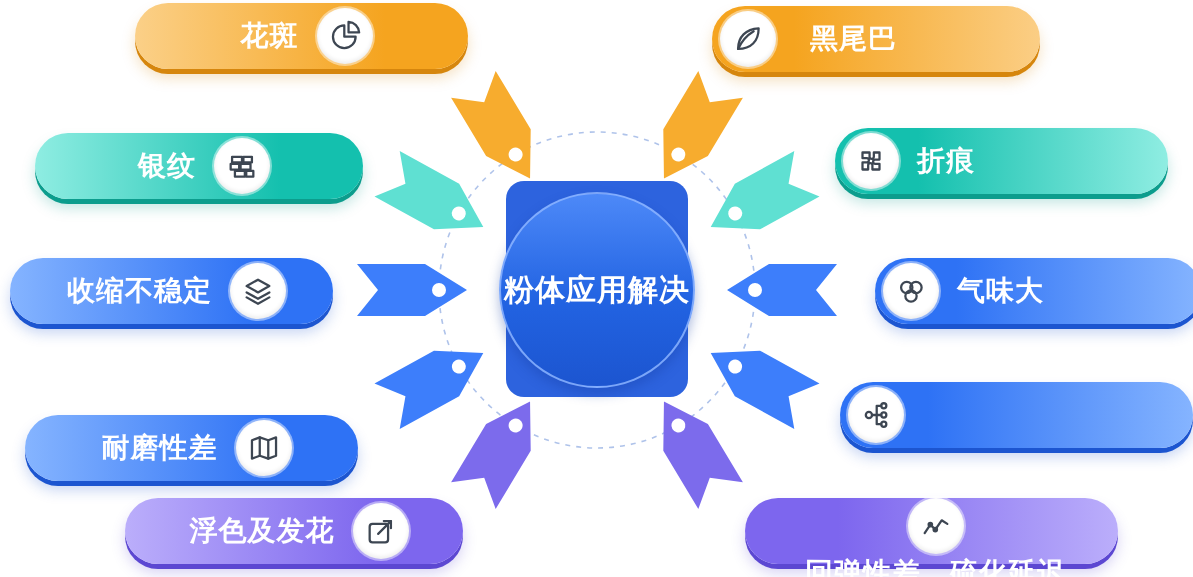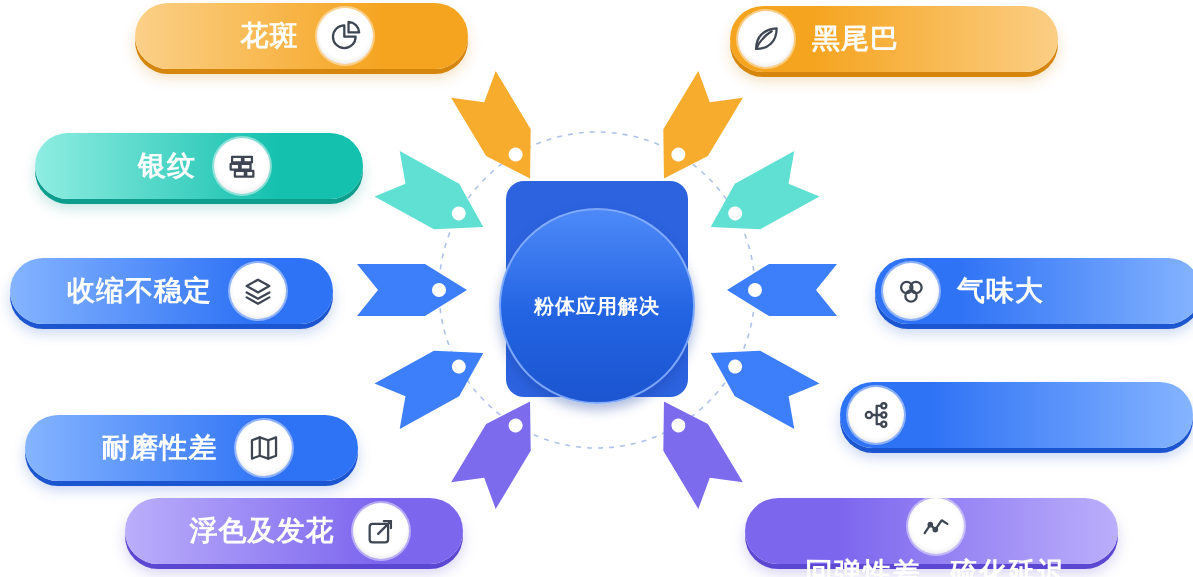--- a/index.html
+++ b/index.html
@@ -27,36 +27,36 @@
   .c-orange.left {background:linear-gradient(90deg,#fbd088 0%,#f5a41f 75%);box-shadow:0 5px 0 #d6860d,0 9px 14px rgba(214,134,13,.25);}
   .c-orange.right{background:linear-gradient(90deg,#f5a41f 25%,#fbce85 100%);box-shadow:0 5px 0 #d6860d,0 9px 14px rgba(214,134,13,.25);}
   .c-teal.left   {background:linear-gradient(90deg,#8fede2 0%,#14c0ae 75%);box-shadow:0 5px 0 #0c9d8d,0 9px 14px rgba(12,157,141,.25);margin-top:9px;}
   .c-teal.right  {background:linear-gradient(90deg,#14c0ae 25%,#8fede2 100%);box-shadow:0 5px 0 #0c9d8d,0 9px 14px rgba(12,157,141,.25);}
   .c-blue.left   {background:linear-gradient(90deg,#85b4ff 0%,#2e72f5 75%);box-shadow:0 5px 0 #1c55d0,0 9px 14px rgba(28,85,208,.25);}
   .c-blue.right  {background:linear-gradient(90deg,#2e72f5 25%,#85b4ff 100%);box-shadow:0 5px 0 #1c55d0,0 9px 14px rgba(28,85,208,.25);}
   .c-purple.left {background:linear-gradient(90deg,#bbaefb 0%,#7d66ee 75%);box-shadow:0 5px 0 #5c47d2,0 9px 14px rgba(92,71,210,.25);}
   .c-purple.right{background:linear-gradient(90deg,#7d66ee 25%,#bbaefb 100%);box-shadow:0 5px 0 #5c47d2,0 9px 14px rgba(92,71,210,.25);flex-direction:column;}
   
   #p-huaban  {left:135px;top:3px;  width:325px;}
-  #p-heiweiba{left:730px;top:6px;  width:320px;}
+  #p-heiweiba{left:712px;top:6px;  width:320px;gap:16px;}
   #p-yinwen  {left:35px; top:124px;width:320px;}
   #p-zhehen  {left:835px;top:128px;width:325px;}
   #p-yanwu   {left:10px; top:258px;width:315px;}
   #p-qiwei   {left:875px;top:258px;width:318px;}
   #p-naimo   {left:25px; top:386px;width:325px;margin-top:29px;}
   #p-shousuo {left:840px;top:382px;width:345px;}
   #p-fuse    {left:125px;top:498px;width:330px;}
   #p-huitan  {left:745px;top:498px;width:365px;}
   
   .center-circle{
-    position:absolute;left:499px;top:208px;width:196px;height:196px;border-radius:50%;
+    position:absolute;left:499px;top:192px;width:196px;height:196px;border-radius:50%;
     background:linear-gradient(180deg,#4d89f8 0%,#2263e2 55%,#1c55d0 100%);
     border:2px solid rgba(140,180,255,.85);box-sizing:border-box;
     display:flex;flex-direction:column;align-items:center;justify-content:center;
-    color:#fff;font-weight:bold;font-size:20px;letter-spacing:1px;line-height:1.35;
+    color:#fff;font-weight:bold;font-size:30px;letter-spacing:1px;line-height:1.35;
     box-shadow:0 6px 12px rgba(20,60,160,.35);
   }
 </style>
 </head>
 <body>
 
 <div class="canvas">
 
   <svg class="bg-layer" width="1193" height="577" viewBox="0 0 1193 577">
     <circle class="dash-ring" cx="597" cy="290" r="158" stroke="#AFC3EA"></circle>
@@ -131,20 +131,28 @@
           <rect x="5" y="5.5" width="7" height="4"></rect>
           <rect x="13" y="5.5" width="6" height="4"></rect>
           <rect x="4" y="10.5" width="6" height="4"></rect>
           <rect x="11" y="10.5" width="7" height="4"></rect>
           <rect x="7" y="15.5" width="7" height="4"></rect>
           <rect x="15" y="15.5" width="5" height="4"></rect>
         </svg>
     </span>
   </div>
 
+  <div id="p-zhehen" class="pill right c-teal">
+    <span class="ic">
+      <svg viewBox="0 0 24 24">
+          <path d="M6 6h5v3a1.5 1.5 0 0 0 3 0V6h4v5h-3a1.5 1.5 0 0 0 0 3h3v4h-5v-3a1.5 1.5 0 0 0-3 0v3H6v-5h3a1.5 1.5 0 0 0 0-3H6z"></path>
+        </svg>
+    </span>
+    <span class="lbl">折痕</span>
+  </div>
 
   <div id="p-yanwu" class="pill left c-blue">
     <span class="lbl">收缩不稳定</span>
     <span class="ic">
       <svg viewBox="0 0 24 24">
           <path d="M12 4l8 4.5-8 4.5-8-4.5z"></path>
           <path d="M4 13l8 4.5 8-4.5"></path>
           <path d="M4 16.5l8 4.5 8-4.5"></path>
         </svg>
     </span>

